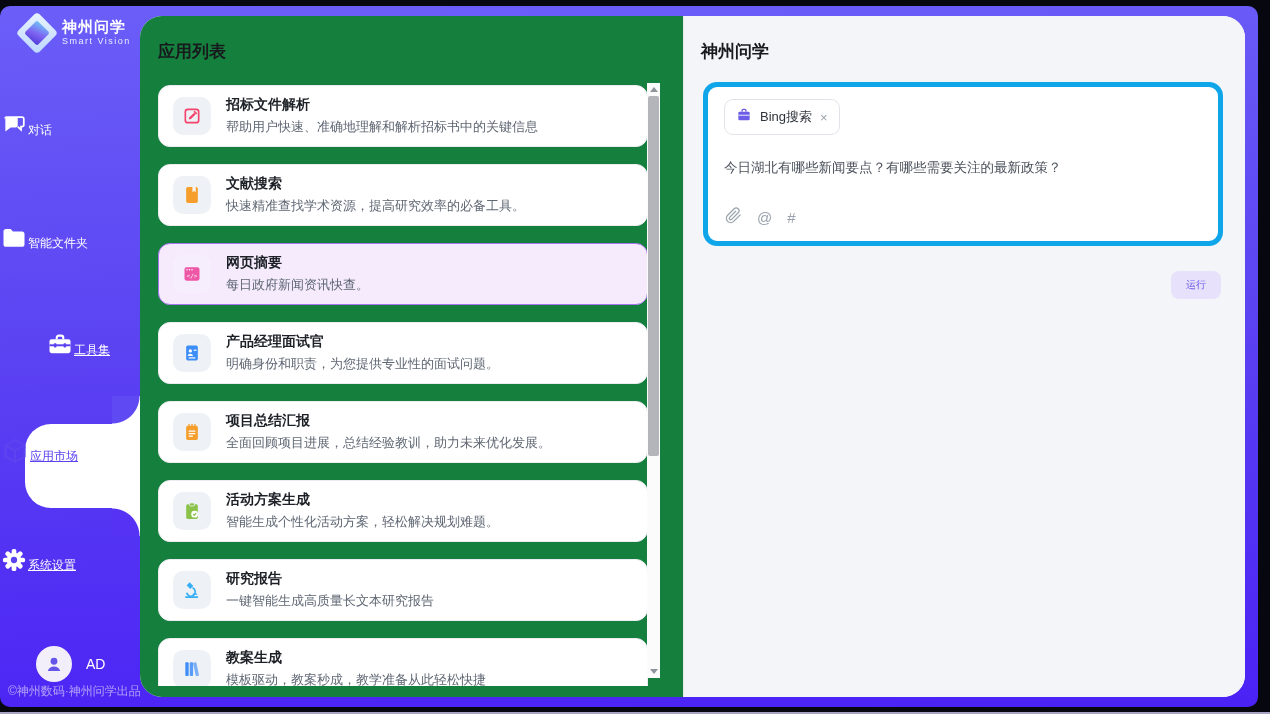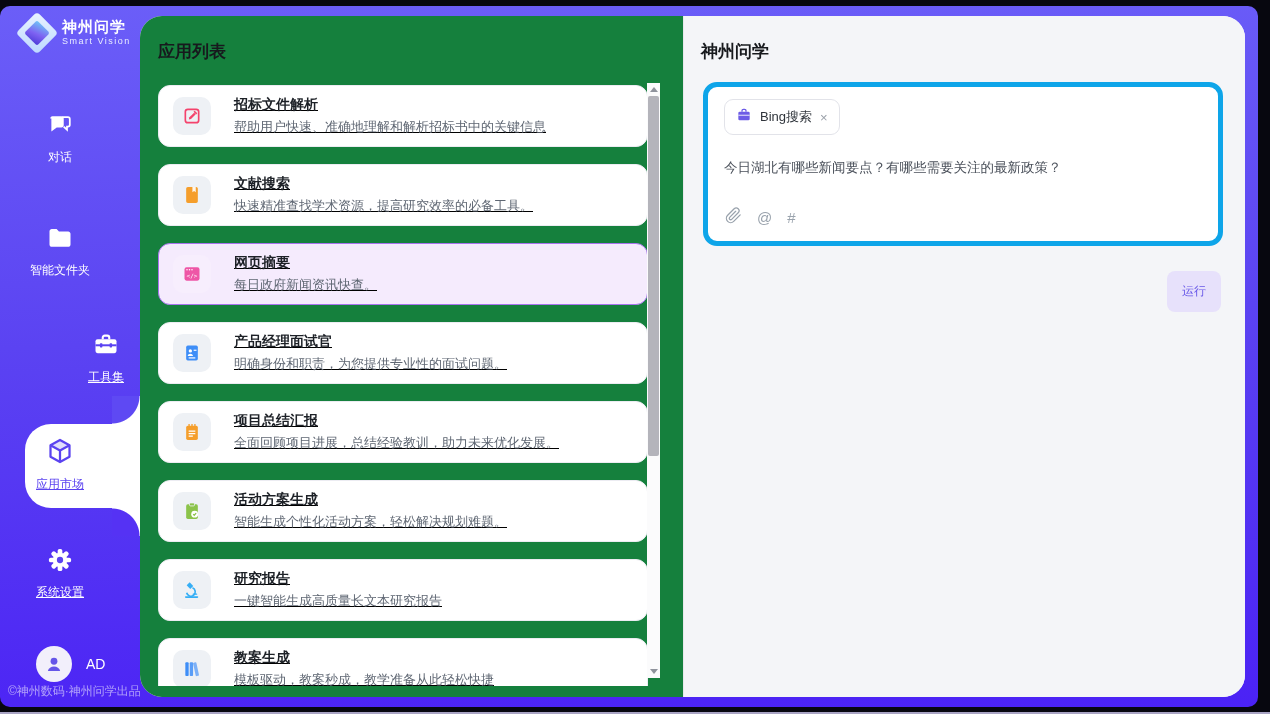--- a/index.html
+++ b/index.html
@@ -20,21 +20,21 @@
   .sidebar{position:absolute;left:0;top:0;width:140px;height:100%;}
   .logo-row{position:absolute;left:20px;top:10px;display:flex;align-items:center;gap:8px;}
   .logo-diamond{width:34px;height:34px;position:relative;flex:0 0 auto;}
   .logo-diamond .d1{position:absolute;inset:2px;transform:rotate(45deg);border-radius:4px;
     background:linear-gradient(135deg,#eaf3ff 0%,#bcd8ff 100%);}
   .logo-diamond .d2{position:absolute;inset:8px;transform:rotate(45deg);border-radius:2px;
     background:linear-gradient(160deg,#6fc6f7 0%,#7e62f2 55%,#4d3bd8 100%);}
   .logo-text{display:flex;flex-direction:column;line-height:1.05;}
   .logo-name{color:#fff;font-weight:bold;font-size:15px;letter-spacing:1px;}
   .logo-sub{color:#e8ecff;font-size:9px;letter-spacing:1.5px;margin-top:2px;}
-  .nav-item{position:absolute;left:0;width:120px;display:flex;flex-direction:column;align-items:center;cursor:pointer;}
+  .nav-item{position:absolute;left:0;width:120px;display:flex;flex-direction:row;align-items:center;cursor:pointer;}
   .nav-label{margin-top:6px;font-size:12px;color:#fff;}
   .nav-label.u{text-decoration:underline;}
   .nav-item.active .nav-label{color:#5b43f0;}
   
   .bump{position:absolute;left:25px;top:418px;width:115px;height:84px;background:#fff;border-radius:26px 0 0 26px;}
   .bump-top{position:absolute;left:112px;top:390px;width:28px;height:28px;
     background:radial-gradient(circle at 0 0,#5e49f3 27px,#fff 28px);}
   .bump-bottom{position:absolute;left:112px;top:502px;width:28px;height:28px;
     background:radial-gradient(circle at 0 100%,#5532f4 27px,#fff 28px);}
   .user-row{position:absolute;left:36px;top:640px;display:flex;align-items:center;gap:14px;}
@@ -45,21 +45,21 @@
   .content{position:absolute;left:140px;top:10px;right:13px;bottom:10px;border-radius:22px;
     overflow:hidden;display:flex;background:#fff;}
   .list-panel{width:543px;position:relative;background:#15803d;flex:0 0 auto;}
   .detail-panel{flex:1;position:relative;background:#f4f5f8;border-left:1px solid #e7e8ec;}
   .panel-title{position:absolute;left:18px;top:24px;font-size:17px;font-weight:bold;color:#17191d;}
   .detail-panel .panel-title{left:17px;}
   
   .cards{position:absolute;left:18px;top:69px;width:490px;height:601px;overflow:hidden;}
   .card{box-sizing:border-box;height:62px;margin-bottom:17px;background:#fff;
     border:1px solid #ececf2;border-radius:12px;display:flex;align-items:center;
-    padding:0 14px;gap:23px;cursor:pointer;text-decoration:underline;}
+    padding:0 14px;gap:15px;cursor:pointer;}
   .card.selected{background:#f5ebfd;border:1.5px solid #a873ee;}
   .icon-box{width:38px;height:38px;border-radius:10px;background:#eef1f5;flex:0 0 auto;
     display:flex;align-items:center;justify-content:center;}
   .card.selected .icon-box{background:#f7eefd;}
   .card-text{display:flex;flex-direction:column;gap:4px;min-width:0;}
   .card-title{font-size:14px;font-weight:bold;color:#1d2127;}
   .card-desc{font-size:13px;color:#5f6773;white-space:nowrap;}
   .c-red{color:#f4436c}.c-orange{color:#f59e2b}.c-pink{color:#ee56a6}
   .c-blue{color:#3e8ef7}.c-green{color:#8bc34a}.c-sky{color:#35aef5}
   
@@ -71,22 +71,22 @@
   
   .detail-card{position:absolute;left:19px;top:66px;width:520px;height:164px;box-sizing:border-box;
     background:#fff;border:5px solid #0ea5e9;border-radius:14px;padding:12px 16px;}
   .tool-tag{display:inline-flex;align-items:center;gap:8px;padding:7px 11px;border:1px solid #e2e3e9;
     border-radius:9px;background:#fff;}
   .tool-tag-label{font-size:13px;color:#2f343b;}
   .tool-tag-close{font-size:13px;color:#9aa0a9;cursor:pointer;line-height:1;}
   .query-text{margin-top:24px;font-size:13.5px;color:#4a505a;}
   .input-iconbar{position:absolute;left:17px;bottom:13px;display:flex;align-items:center;gap:15px;color:#9aa3ad;}
   .input-iconbar .txt-icon{font-size:15px;}
-  .run-btn{position:absolute;right:24px;top:255px;padding:12px 15px;border:none;border-radius:8px;
-    background:#e7e1fb;color:#6757e8;font-size:12px;cursor:pointer;font-family:Liberation Mono, monospace;}
+  .run-btn{position:absolute;right:24px;top:255px;padding:7px 15px;border:none;border-radius:8px;
+    background:#e7e1fb;color:#6757e8;font-size:10px;cursor:pointer;font-family:Liberation Mono, monospace;}
 </style>
 </head>
 <body>
 
 <div class="app">
 
   <div class="sidebar">
 
     <div class="logo-row">
       <div class="logo-diamond">

